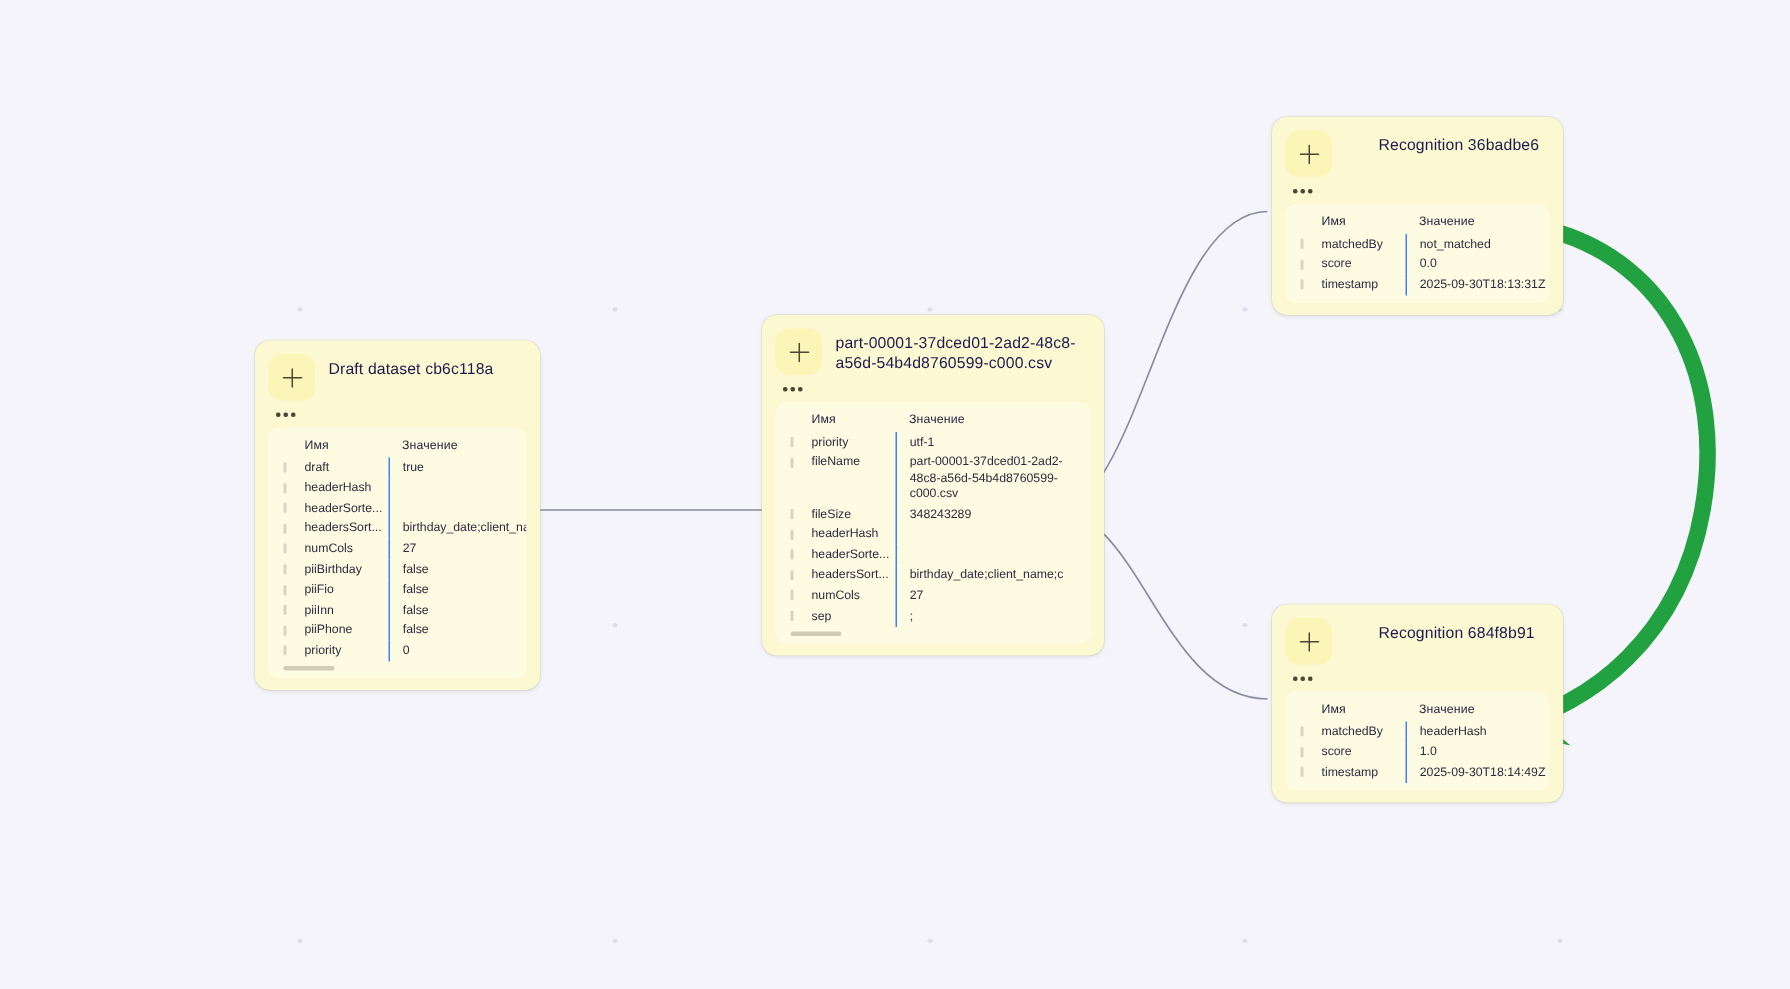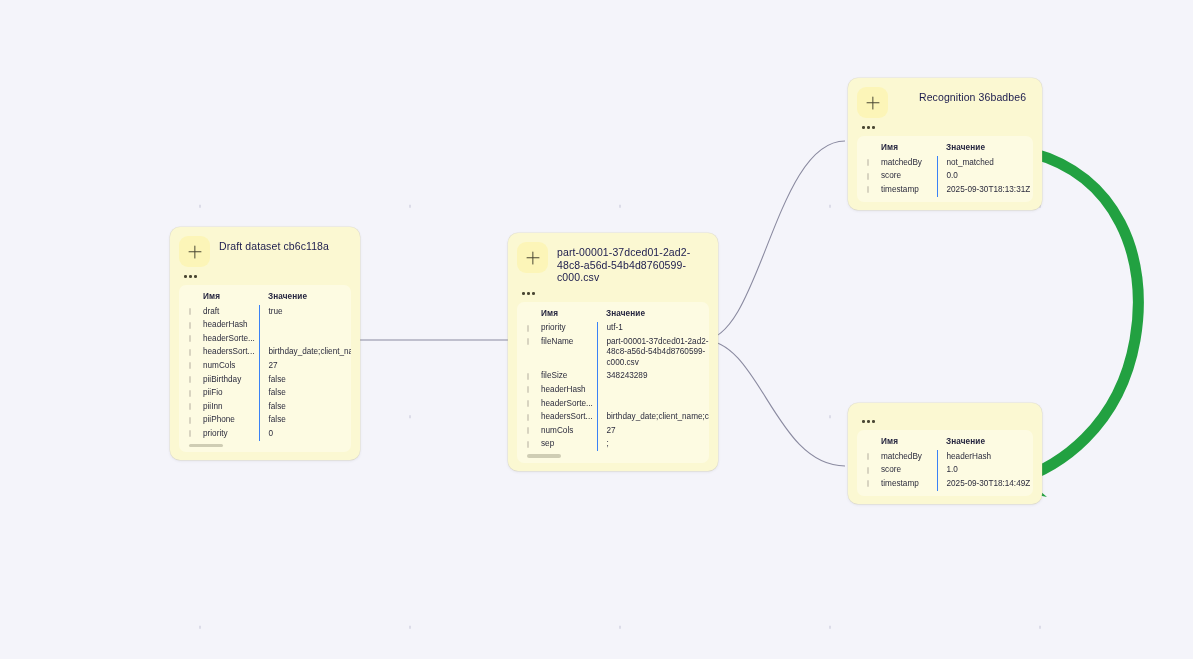--- a/index.html
+++ b/index.html
@@ -116,21 +116,21 @@
     overflow: hidden;
   }
 
   .prop-table {
     border-collapse: collapse;
     width: 100%;
     table-layout: fixed;
   }
   .prop-table th {
     font-size: 8.2px;
-    font-weight: bold;
+    font-weight: normal;
     color: #25253f;
     text-align: left;
     padding: 1px 0 4px 0;
     letter-spacing: 0.1px;
   }
   .prop-table th.c-name { padding-left: 24px; }
   .prop-table th.c-val  { padding-left: 9px; }
 
   .prop-table td {
     font-size: 8.2px;
@@ -282,21 +282,21 @@
               <span>priority</span>
             </td>
             <td class="c-val nowrap">0</td>
           </tr>
         </tbody>
       </table>
       <div class="hscroll"></div>
     </div>
   </div>
 
-  <div class="node" style="left:508px; top:233px; width:210px;">
+  <div class="node" style="left:508px; top:210px; width:228px;">
     <div class="node-head">
       <div class="plus-box"></div>
       <div class="node-title">part-00001-37dced01-2ad2-48c8-a56d-54b4d8760599-c000.csv</div>
     </div>
     <div class="dots-menu">
       <i></i>
         <i></i>
         <i></i>
     </div>
     <div class="table-card">
@@ -417,20 +417,24 @@
               <span>timestamp</span>
             </td>
             <td class="c-val nowrap">2025-09-30T18:13:31Z</td>
           </tr>
         </tbody>
       </table>
     </div>
   </div>
 
   <div class="node" style="left:848px; top:403px; width:194px;">
+    <div class="node-head">
+      <div class="plus-box"></div>
+      <div class="node-title indent">Recognition 684f8b91</div>
+    </div>
     <div class="dots-menu">
       <i></i>
         <i></i>
         <i></i>
     </div>
     <div class="table-card">
       <table class="prop-table">
         <colgroup>
             <col class="w-n80">
             <col>

